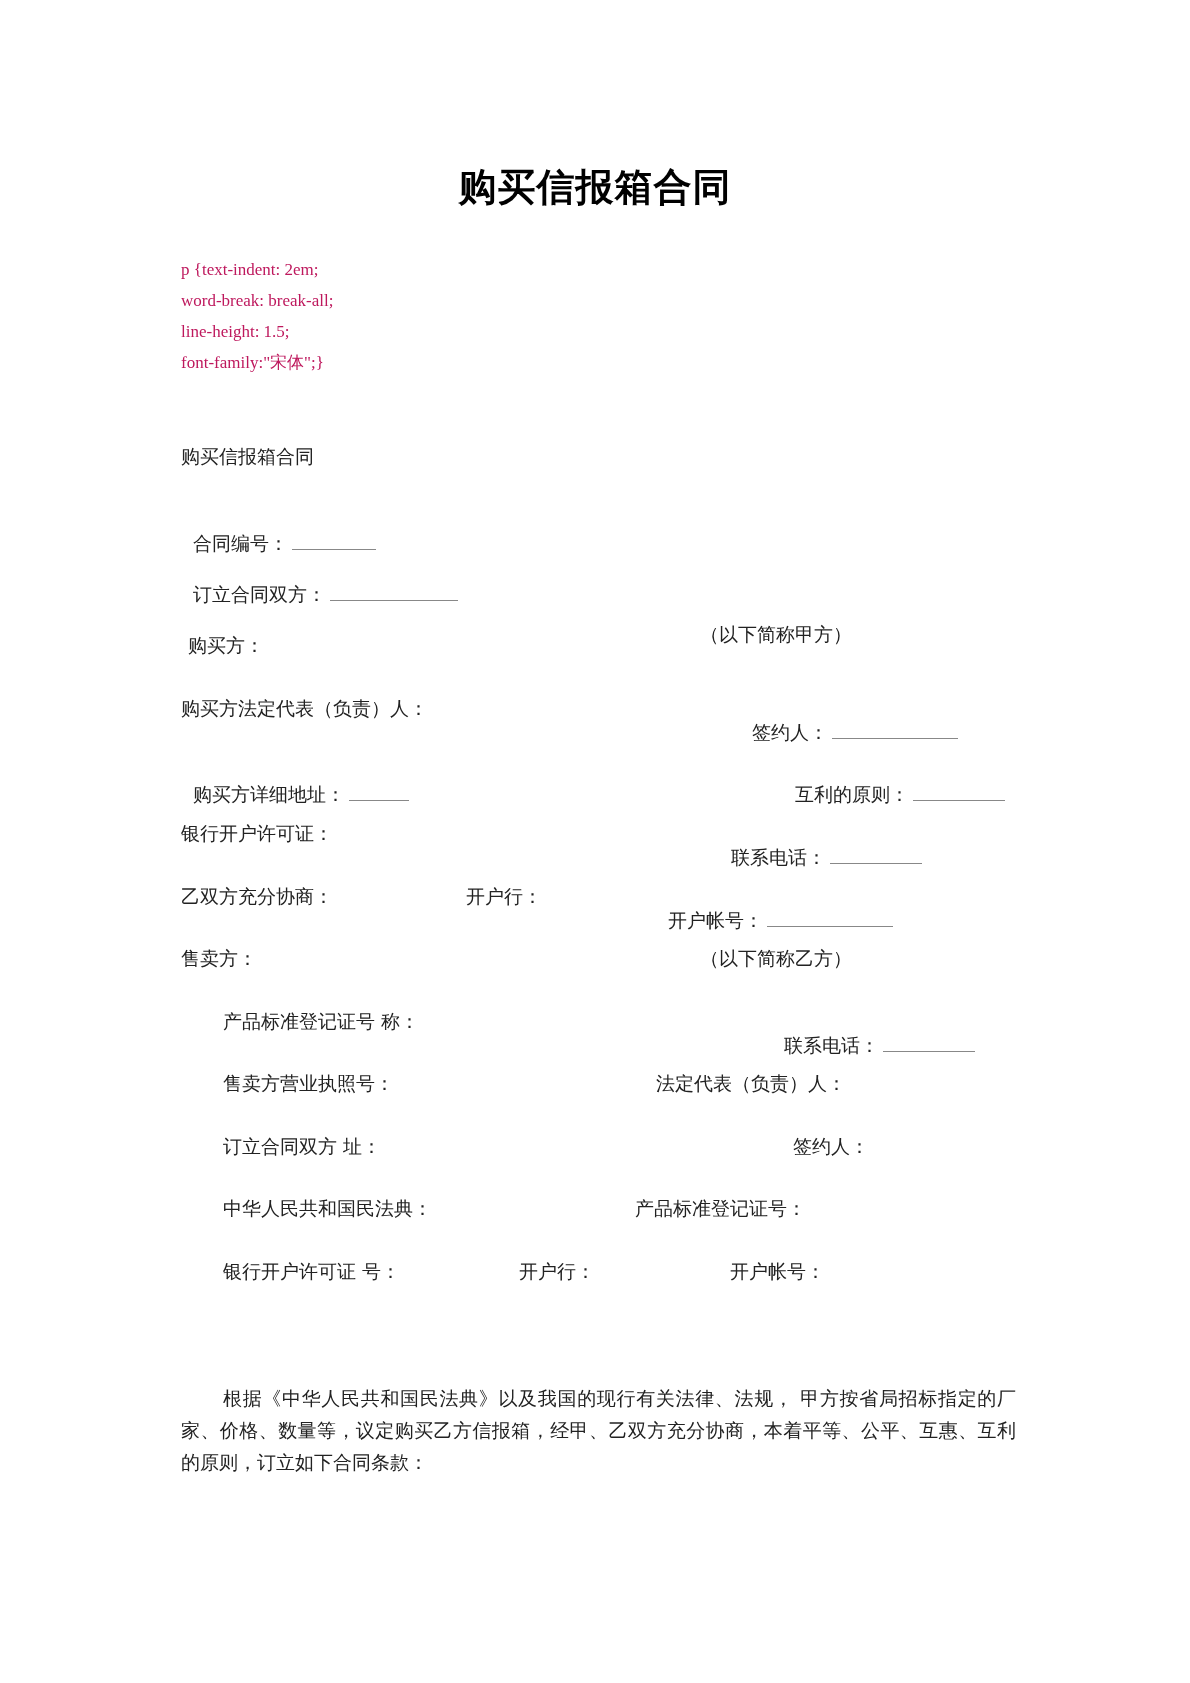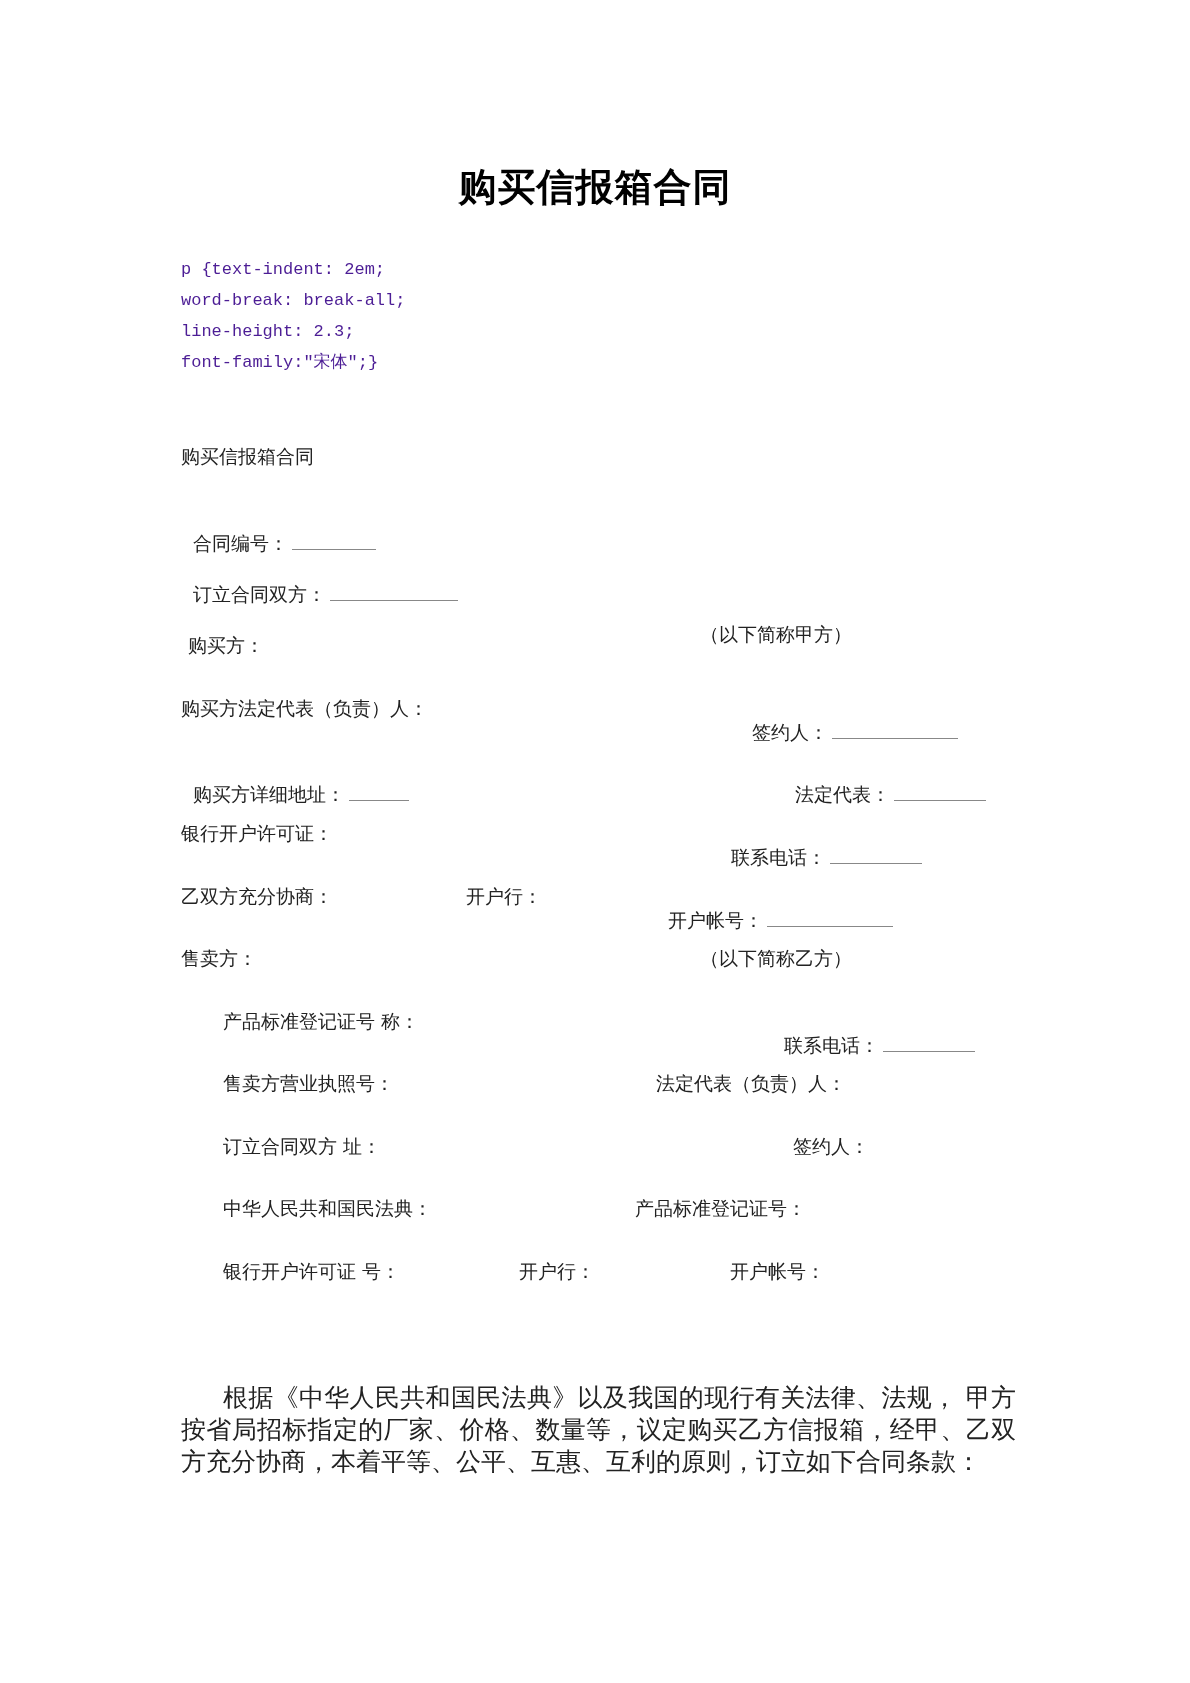--- a/index.html
+++ b/index.html
@@ -2,36 +2,36 @@
 <html><head>
   <meta charset="utf-8">
   <style>
     html, body { margin: 0; padding: 0; background: #ffffff; }
     body { width: 1190px; height: 1683px; position: relative; overflow: hidden;
       font-family: "DejaVu Serif", "Liberation Serif", serif; color: #1a1a1a; }
     .title { position: absolute; left: 0; width: 1190px; top: 162px; text-align: center;
       font-family: "DejaVu Sans", "Liberation Sans", sans-serif; font-weight: bold;
       font-size: 38px; color: #000; letter-spacing: 1px; }
     .code { position: absolute; left: 181px; top: 254px;
-      font-family: Liberation Mono, monospace; font-size: 17px; line-height: 31px; color: #4c1d95; }
+      font-family: Liberation Serif, serif; font-size: 17px; line-height: 31px; color: #be185d; }
     .code div { white-space: pre; }
     .t { position: absolute; font-size: 19px; white-space: pre; line-height: 24px; color: #222; }
     .blank { display: inline-block; border-bottom: 1px solid #888; height: 18px; vertical-align: baseline; margin-left: 4px; }
-    .para { position: absolute; left: 181px; width: 835px; top: 1382px; font-size: 25px; line-height: 32px;
+    .para { position: absolute; left: 181px; width: 835px; top: 1382px; font-size: 19px; line-height: 32px;
       text-indent: 42px; color: #222; text-align: justify; }
   </style>
 </head>
 <body>
 
 <div class="title">购买信报箱合同</div>
 
 <div class="code">
   <div>p {text-indent: 2em;</div>
   <div>word-break: break-all;</div>
-  <div>line-height: 2.3;</div>
+  <div>line-height: 1.5;</div>
   <div>font-family:"宋体";}</div>
 </div>
 
 <div class="t" style="left:181px;top:444px">购买信报箱合同</div>
 
 <div class="t" style="left:181px;top:507px">
   <span>合同编号：</span><span class="blank" style="width:84px"></span>
 </div>
 
 <div class="t" style="left:181px;top:558px">
@@ -43,21 +43,21 @@
 
 <div class="t" style="left:181px;top:696px">购买方法定代表（负责）人：</div>
 <div class="t" style="left:740px;top:696px">
   <span>签约人：</span><span class="blank" style="width:126px"></span>
 </div>
 
 <div class="t" style="left:181px;top:758px">
   <span>购买方详细地址：</span><span class="blank" style="width:60px"></span>
 </div>
 <div class="t" style="left:783px;top:758px">
-  <span>法定代表：</span><span class="blank" style="width:92px"></span>
+  <span>互利的原则：</span><span class="blank" style="width:92px"></span>
 </div>
 
 <div class="t" style="left:181px;top:821px">银行开户许可证：</div>
 <div class="t" style="left:719px;top:821px">
   <span>联系电话：</span><span class="blank" style="width:92px"></span>
 </div>
 
 <div class="t" style="left:181px;top:884px">乙双方充分协商：</div>
 <div class="t" style="left:466px;top:884px">开户行：</div>
 <div class="t" style="left:656px;top:884px">

